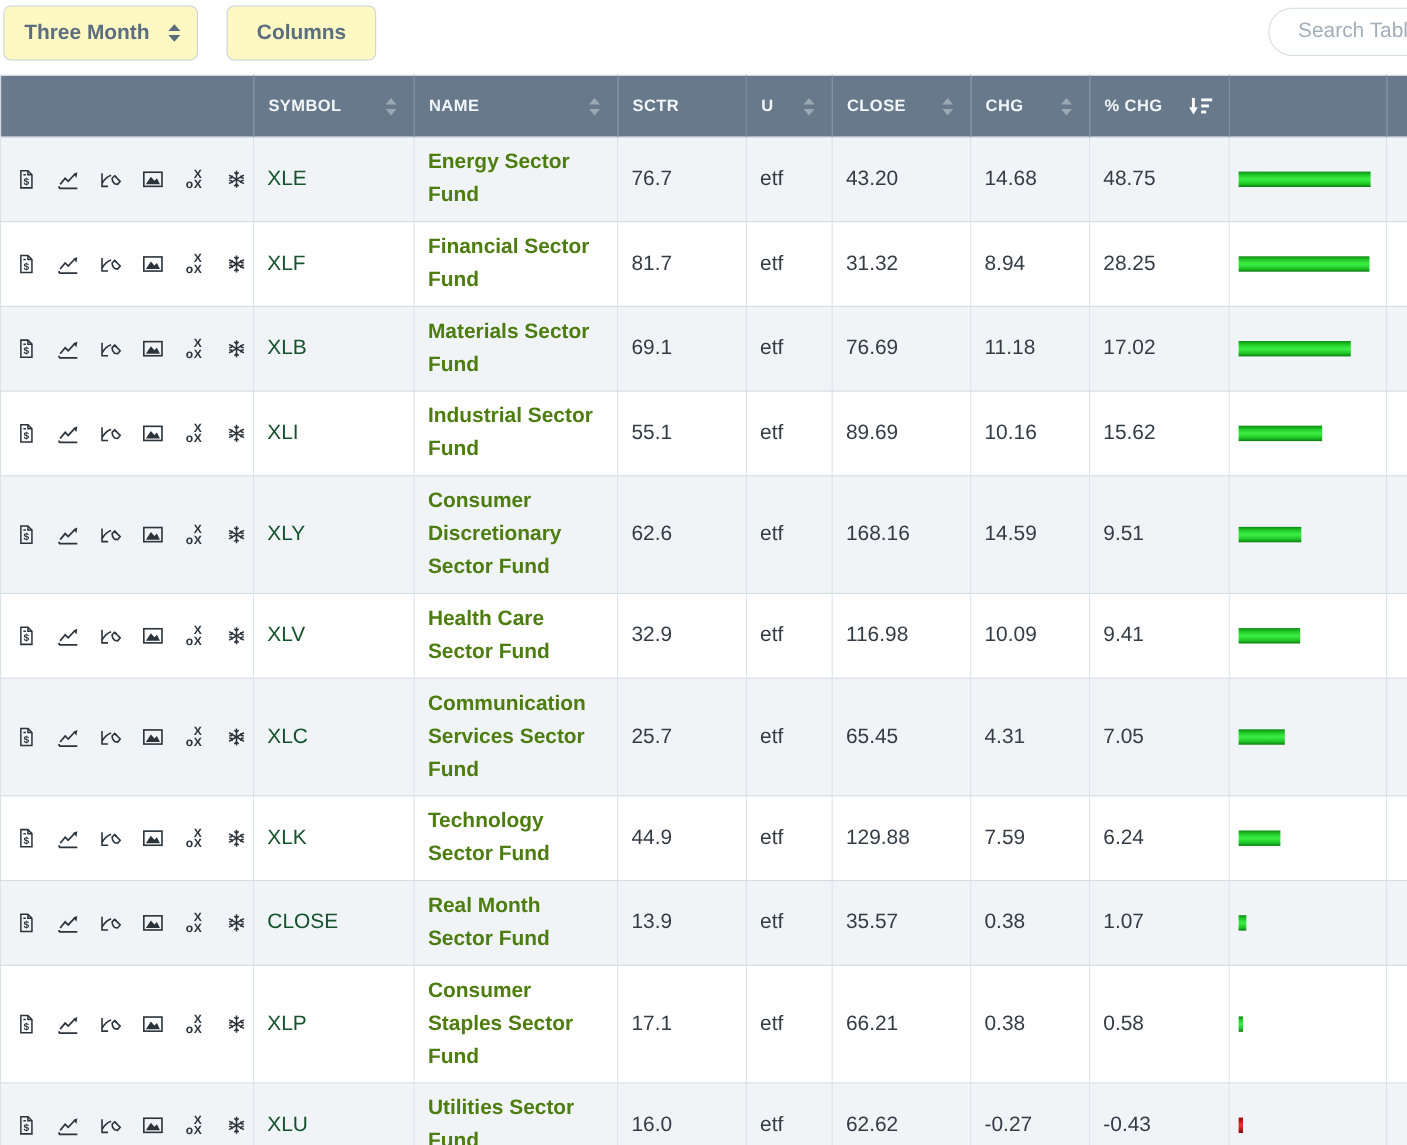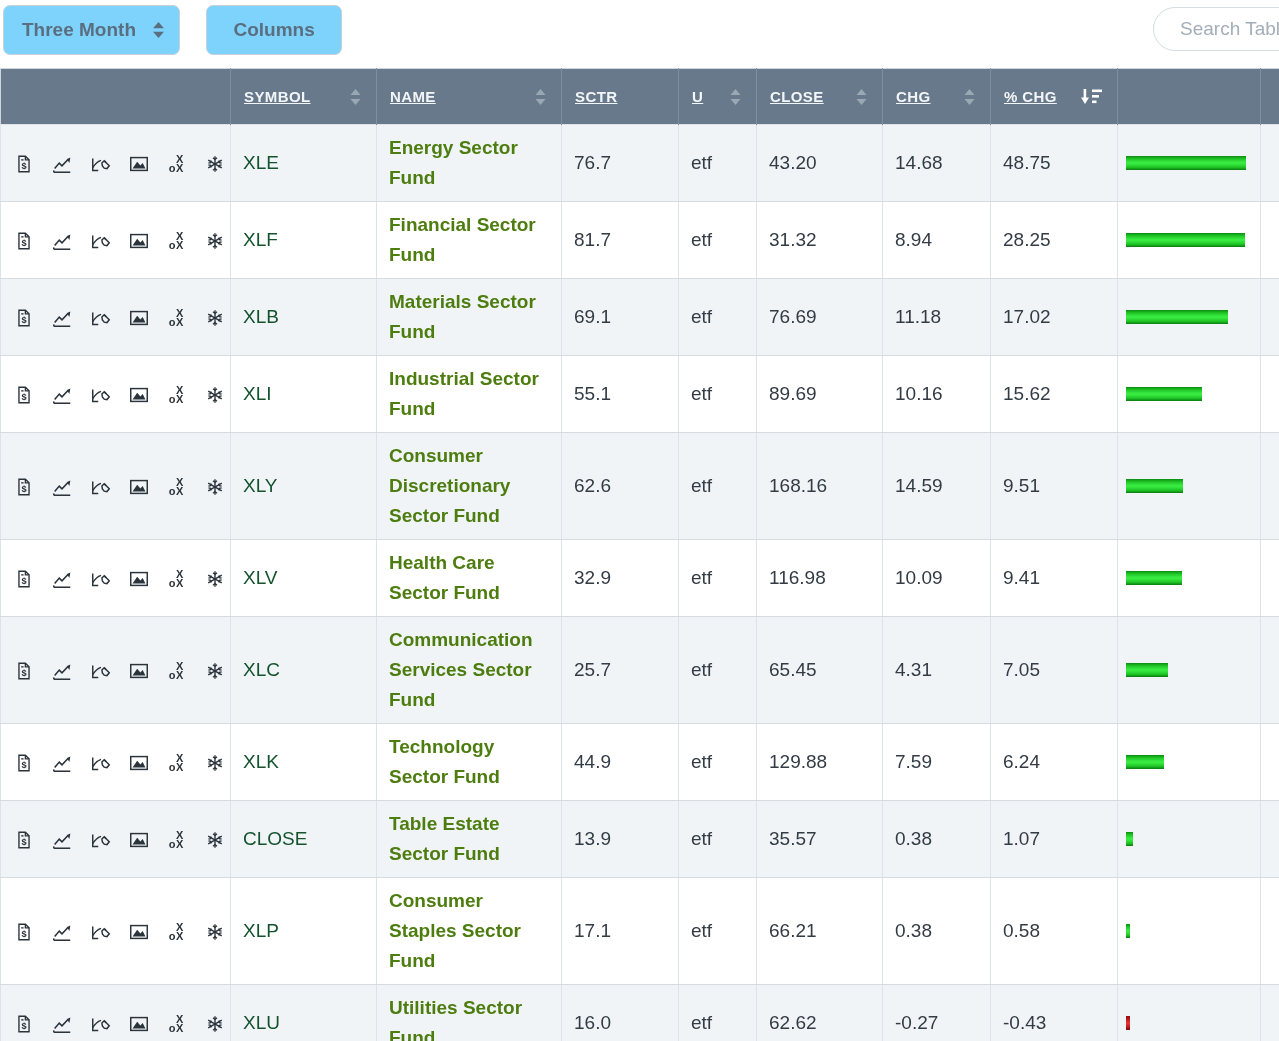--- a/index.html
+++ b/index.html
@@ -1,21 +1,21 @@
 <!DOCTYPE html>
 <html><head>
 <meta charset="utf-8">
 <style>
   * { margin:0; padding:0; box-sizing:border-box; }
   html,body { width:1279px; height:1041px; overflow:hidden; background:#ffffff;
               font-family:"Liberation Sans","DejaVu Sans",sans-serif; }
 
   
   .toolbar { position:relative; height:68px; padding-top:5px; }
-  .ctl { display:inline-flex; align-items:center; background:#7dd3fc;
+  .ctl { display:inline-flex; align-items:center; background:#fef9c3;
          border:1px solid #c9d2da; border-radius:7px; height:50px;
          color:#5b6e80; font-size:19px; font-weight:700; cursor:pointer; }
   .period-select { margin-left:3px; padding:0 14px 0 18px; gap:14px; width:177px; justify-content:space-between; }
   .columns-btn { margin-left:22px; padding:0 26px; }
   .search-wrap { position:absolute; top:7px; left:1153px; width:190px; height:44px; }
   .search-input { width:100%; height:100%; border:1.5px solid #d6dde2; border-radius:22px;
                   padding:0 20px 0 26px; font-size:19px; color:#4a5a68; outline:none;
                   font-family:inherit; background:#fff; }
   .search-input::placeholder { color:#a3aeb8; }
 
@@ -23,21 +23,21 @@
   table { border-collapse:collapse; table-layout:fixed; width:1300px; margin-top:0;
           border:1px solid #cfd7de; }
   col.c-actions{width:230px} col.c-symbol{width:146px} col.c-name{width:185px}
   col.c-sctr{width:117px} col.c-u{width:78px} col.c-close{width:126px}
   col.c-chg{width:108px} col.c-pct{width:127px} col.c-bar{width:143px} col.c-spacer{width:40px}
 
   thead th { background:#67798b; height:56px; border-left:1px solid #7e8fa0;
              color:#f3f6f8; font-size:15px; font-weight:700; letter-spacing:.4px;
              text-align:left; vertical-align:middle; cursor:pointer; }
   thead th:first-child { border-left:none; }
-  .th-inner { display:flex; align-items:center; padding:0 14px 0 13px;text-decoration:underline; }
+  .th-inner { display:flex; align-items:center; padding:0 14px 0 13px; }
   .th-inner .lbl { white-space:nowrap; }
   .sort-ic { margin-left:auto; display:none; line-height:0; }
 
   tbody td { border:1px solid #dde3e8; border-bottom:1px solid #d4dbe1;
              vertical-align:middle; font-size:19px; color:#333b44;
              padding:8px 10px 8px 12px; line-height:30px; }
   tbody tr:nth-child(odd) td { background:#f0f4f7; }
   tbody tr:nth-child(even) td { background:#ffffff; }
 
   td.sym { font-weight:400; color:#14532d; }
@@ -772,21 +772,21 @@
               <path d="M9.8 18.8L12 17l2.2 1.8"></path>
           <path d="M4.8 11l2.4-.5.6-2.3"></path>
               <path d="M19.2 13l-2.4.5-.6 2.3"></path>
           <path d="M19.2 11l-2.4-.5-.6-2.3"></path>
               <path d="M4.8 13l2.4.5.6 2.3"></path>
         </svg>
       </span>
     </td>
     <td class="sym">CLOSE</td>
     <td class="nm">
-      <a href="#">Table Estate Sector Fund</a>
+      <a href="#">Real Month Sector Fund</a>
     </td>
     <td>13.9</td>
     <td>etf</td>
     <td>35.57</td>
     <td>0.38</td>
     <td>1.07</td>
     <td class="barcell">
       <div class="bar green" style="width: 7px;"></div>
     </td>
     <td></td>

